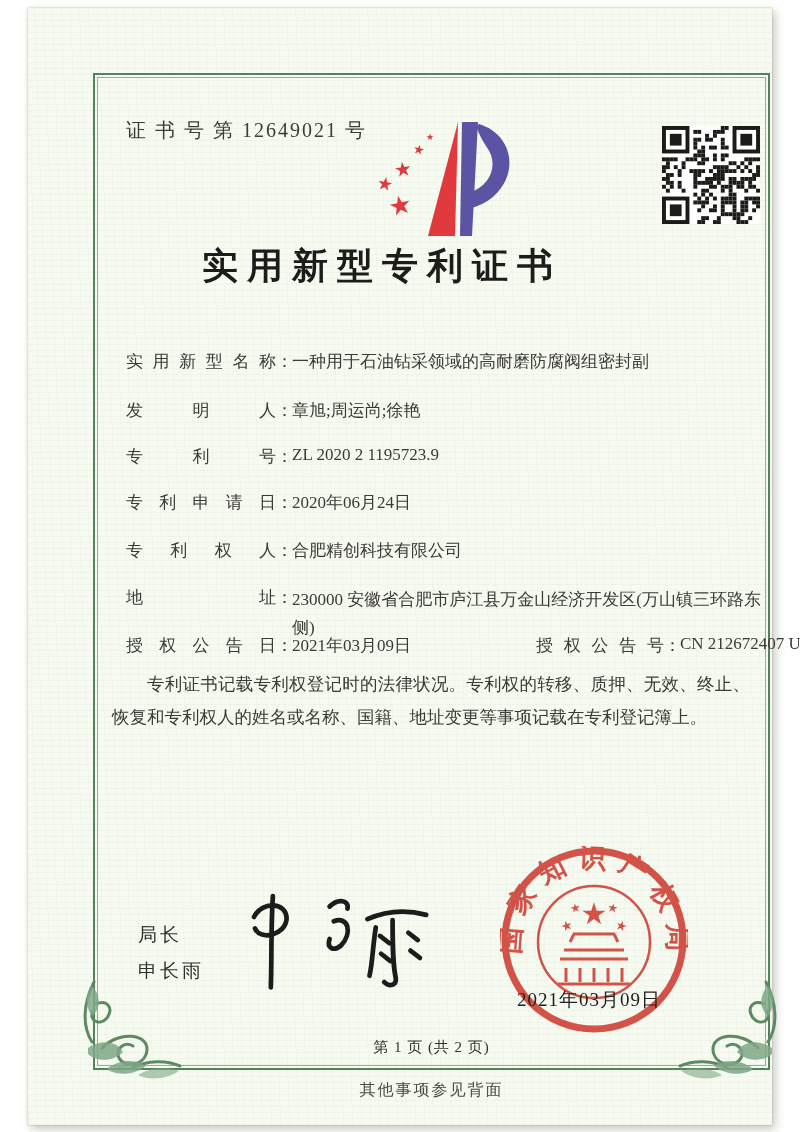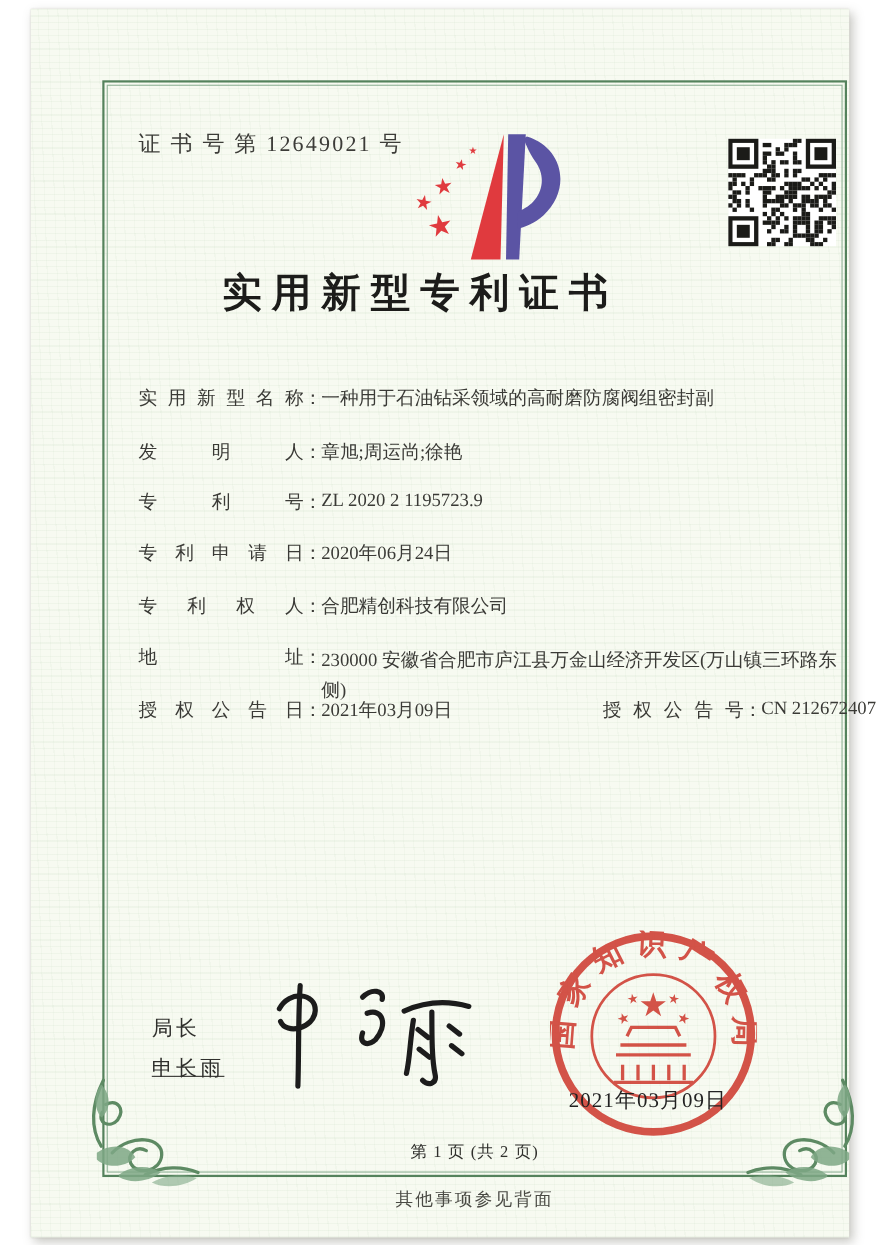--- a/index.html
+++ b/index.html
@@ -31,28 +31,28 @@
   }
   .field-row{left:98px;font-size:17px;color:#3a3a36;white-space:nowrap;}
   .flabel{
     display:inline-block;width:150px;text-align:justify;text-align-last:justify;
     vertical-align:top;
   }
   .fcolon{display:inline-block;width:16px;vertical-align:top;}
   .fvalue{display:inline-block;vertical-align:top;white-space:normal;}
   .fvalue.wrap{width:472px;line-height:28px;}
   .flabel.small{width:128px;}
-  .grant2{margin-left:60px;}
+  .grant2{margin-left:48px;}
   .body-para{
     left:84px;top:660px;width:638px;font-size:17.5px;line-height:33px;
     text-align:justify;color:#3a3a36;
   }
   .body-para p{margin:0;text-indent:2em;}
   .director-title{left:110px;top:914px;font-size:19px;letter-spacing:3px;}
-  .director-name{left:110px;top:950px;font-size:19px;letter-spacing:3px;text-decoration:underline;}
+  .director-name{left:110px;top:950px;font-size:19px;letter-spacing:3px;}
   .page-info{left:65px;top:1030px;width:677px;text-align:center;font-size:15px;letter-spacing:1px;}
   .back-note{left:65px;top:1072px;width:677px;text-align:center;font-size:16px;letter-spacing:2px;color:#4a4a44;}
   .seal{left:472px;top:838px;width:188px;height:188px;opacity:.92;}
   .seal-date{left:489px;top:979px;font-size:19px;letter-spacing:1px;color:#222;z-index:6;}
   .sig{left:205px;top:876px;width:210px;height:108px;z-index:5;}
   .logo{left:338px;top:110px;width:150px;height:124px;}
   .qr{left:634px;top:118px;width:98px;height:98px;}
   .flourish{width:112px;height:110px;z-index:3;}
   .flourish.bl{left:44px;top:970px;}
   .flourish.br{left:648px;top:970px;transform:scaleX(-1);}
@@ -312,20 +312,21 @@
     <span class="flabel">专利权人</span><span class="fcolon">：</span><span class="fvalue">合肥精创科技有限公司</span>
   </div>
   <div class="abs field-row" style="top:578px">
     <span class="flabel">地址</span><span class="fcolon">：</span><span class="fvalue wrap">230000 安徽省合肥市庐江县万金山经济开发区(万山镇三环路东侧)</span>
   </div>
   <div class="abs field-row" style="top:626px">
     <span class="flabel">授权公告日</span><span class="fcolon">：</span><span class="fvalue" style="width:196px">2021年03月09日</span><span class="flabel small grant2">授权公告号</span><span class="fcolon">：</span><span class="fvalue">CN 212672407 U</span>
   </div>
 
   <div class="abs body-para">
+    <p>专利证书记载专利权登记时的法律状况。专利权的转移、质押、无效、终止、恢复和专利权人的姓名或名称、国籍、地址变更等事项记载在专利登记簿上。</p>
   </div>
 
   <div class="abs director-title">局长</div>
   <div class="abs director-name">申长雨</div>
 
   <svg class="abs sig" viewBox="0 0 200 100" aria-hidden="true">
     <g fill="none" stroke="#1c1c1c" stroke-width="4.5" stroke-linecap="round">
       <path d="M38,10 C36,40 37,70 36,97"></path>
       <path d="M20,30 C28,14 52,16 51,32 C50,47 26,53 21,41"></path>
       <path d="M92,20 C100,12 111,14 109,22"></path>

